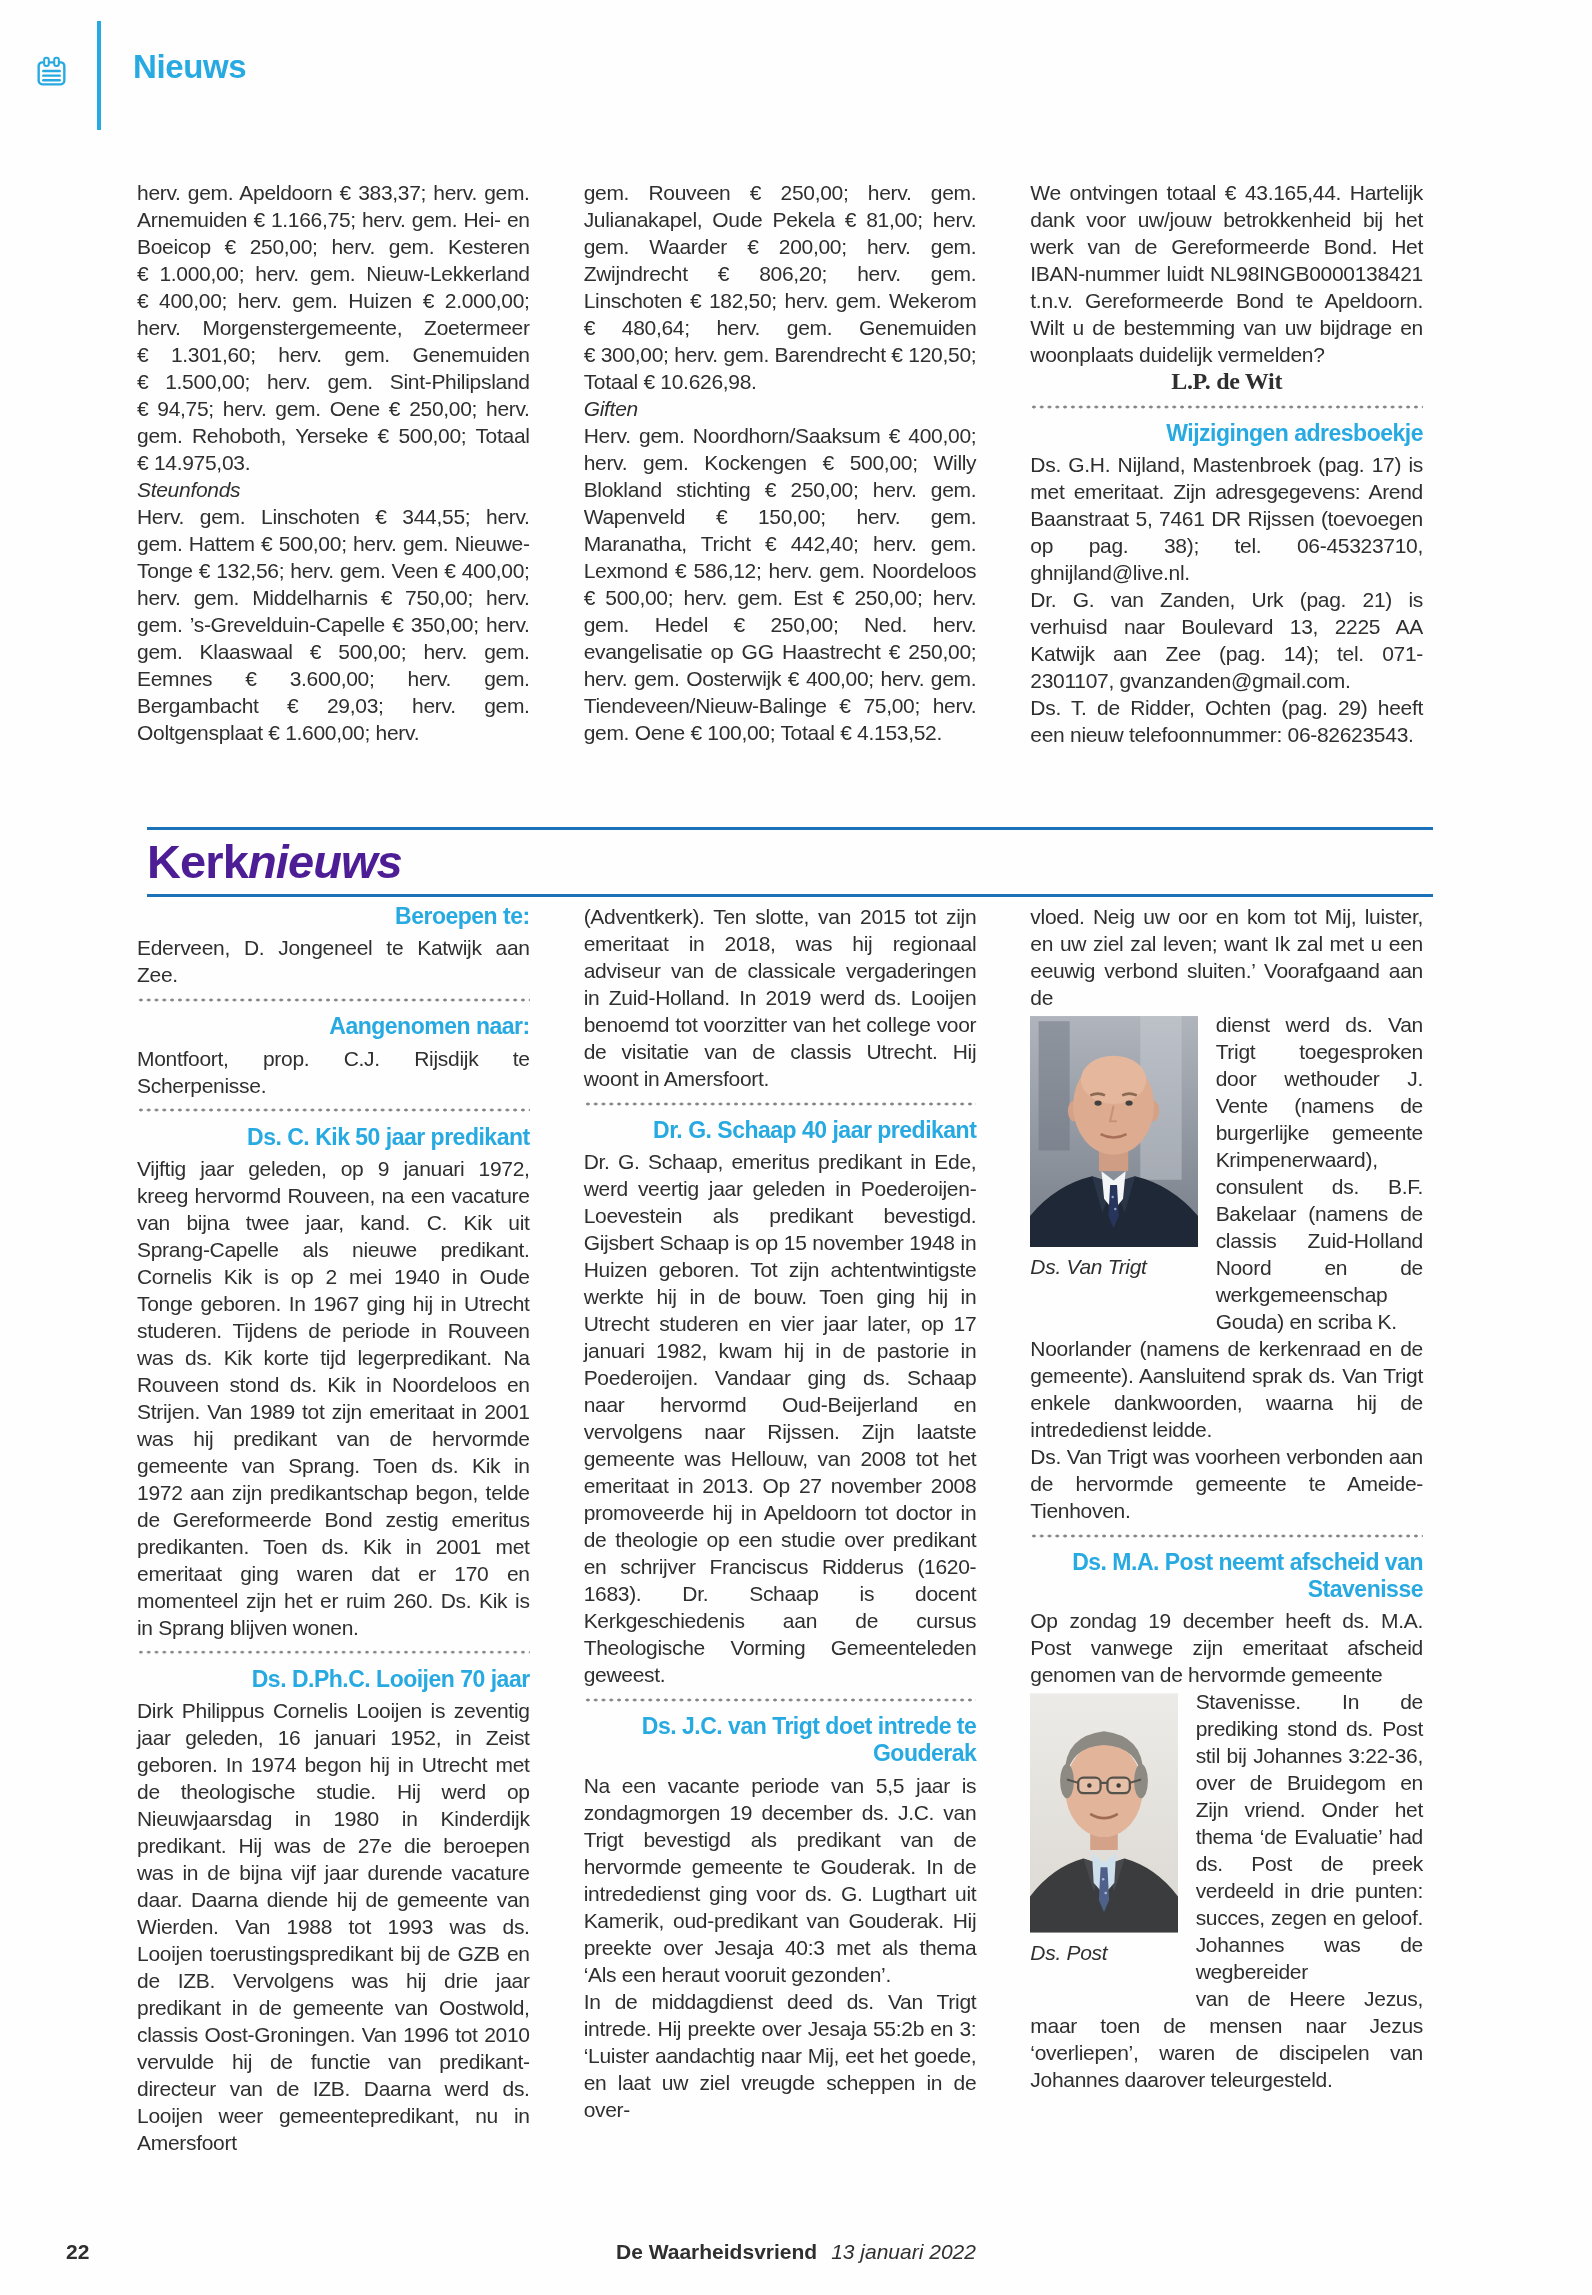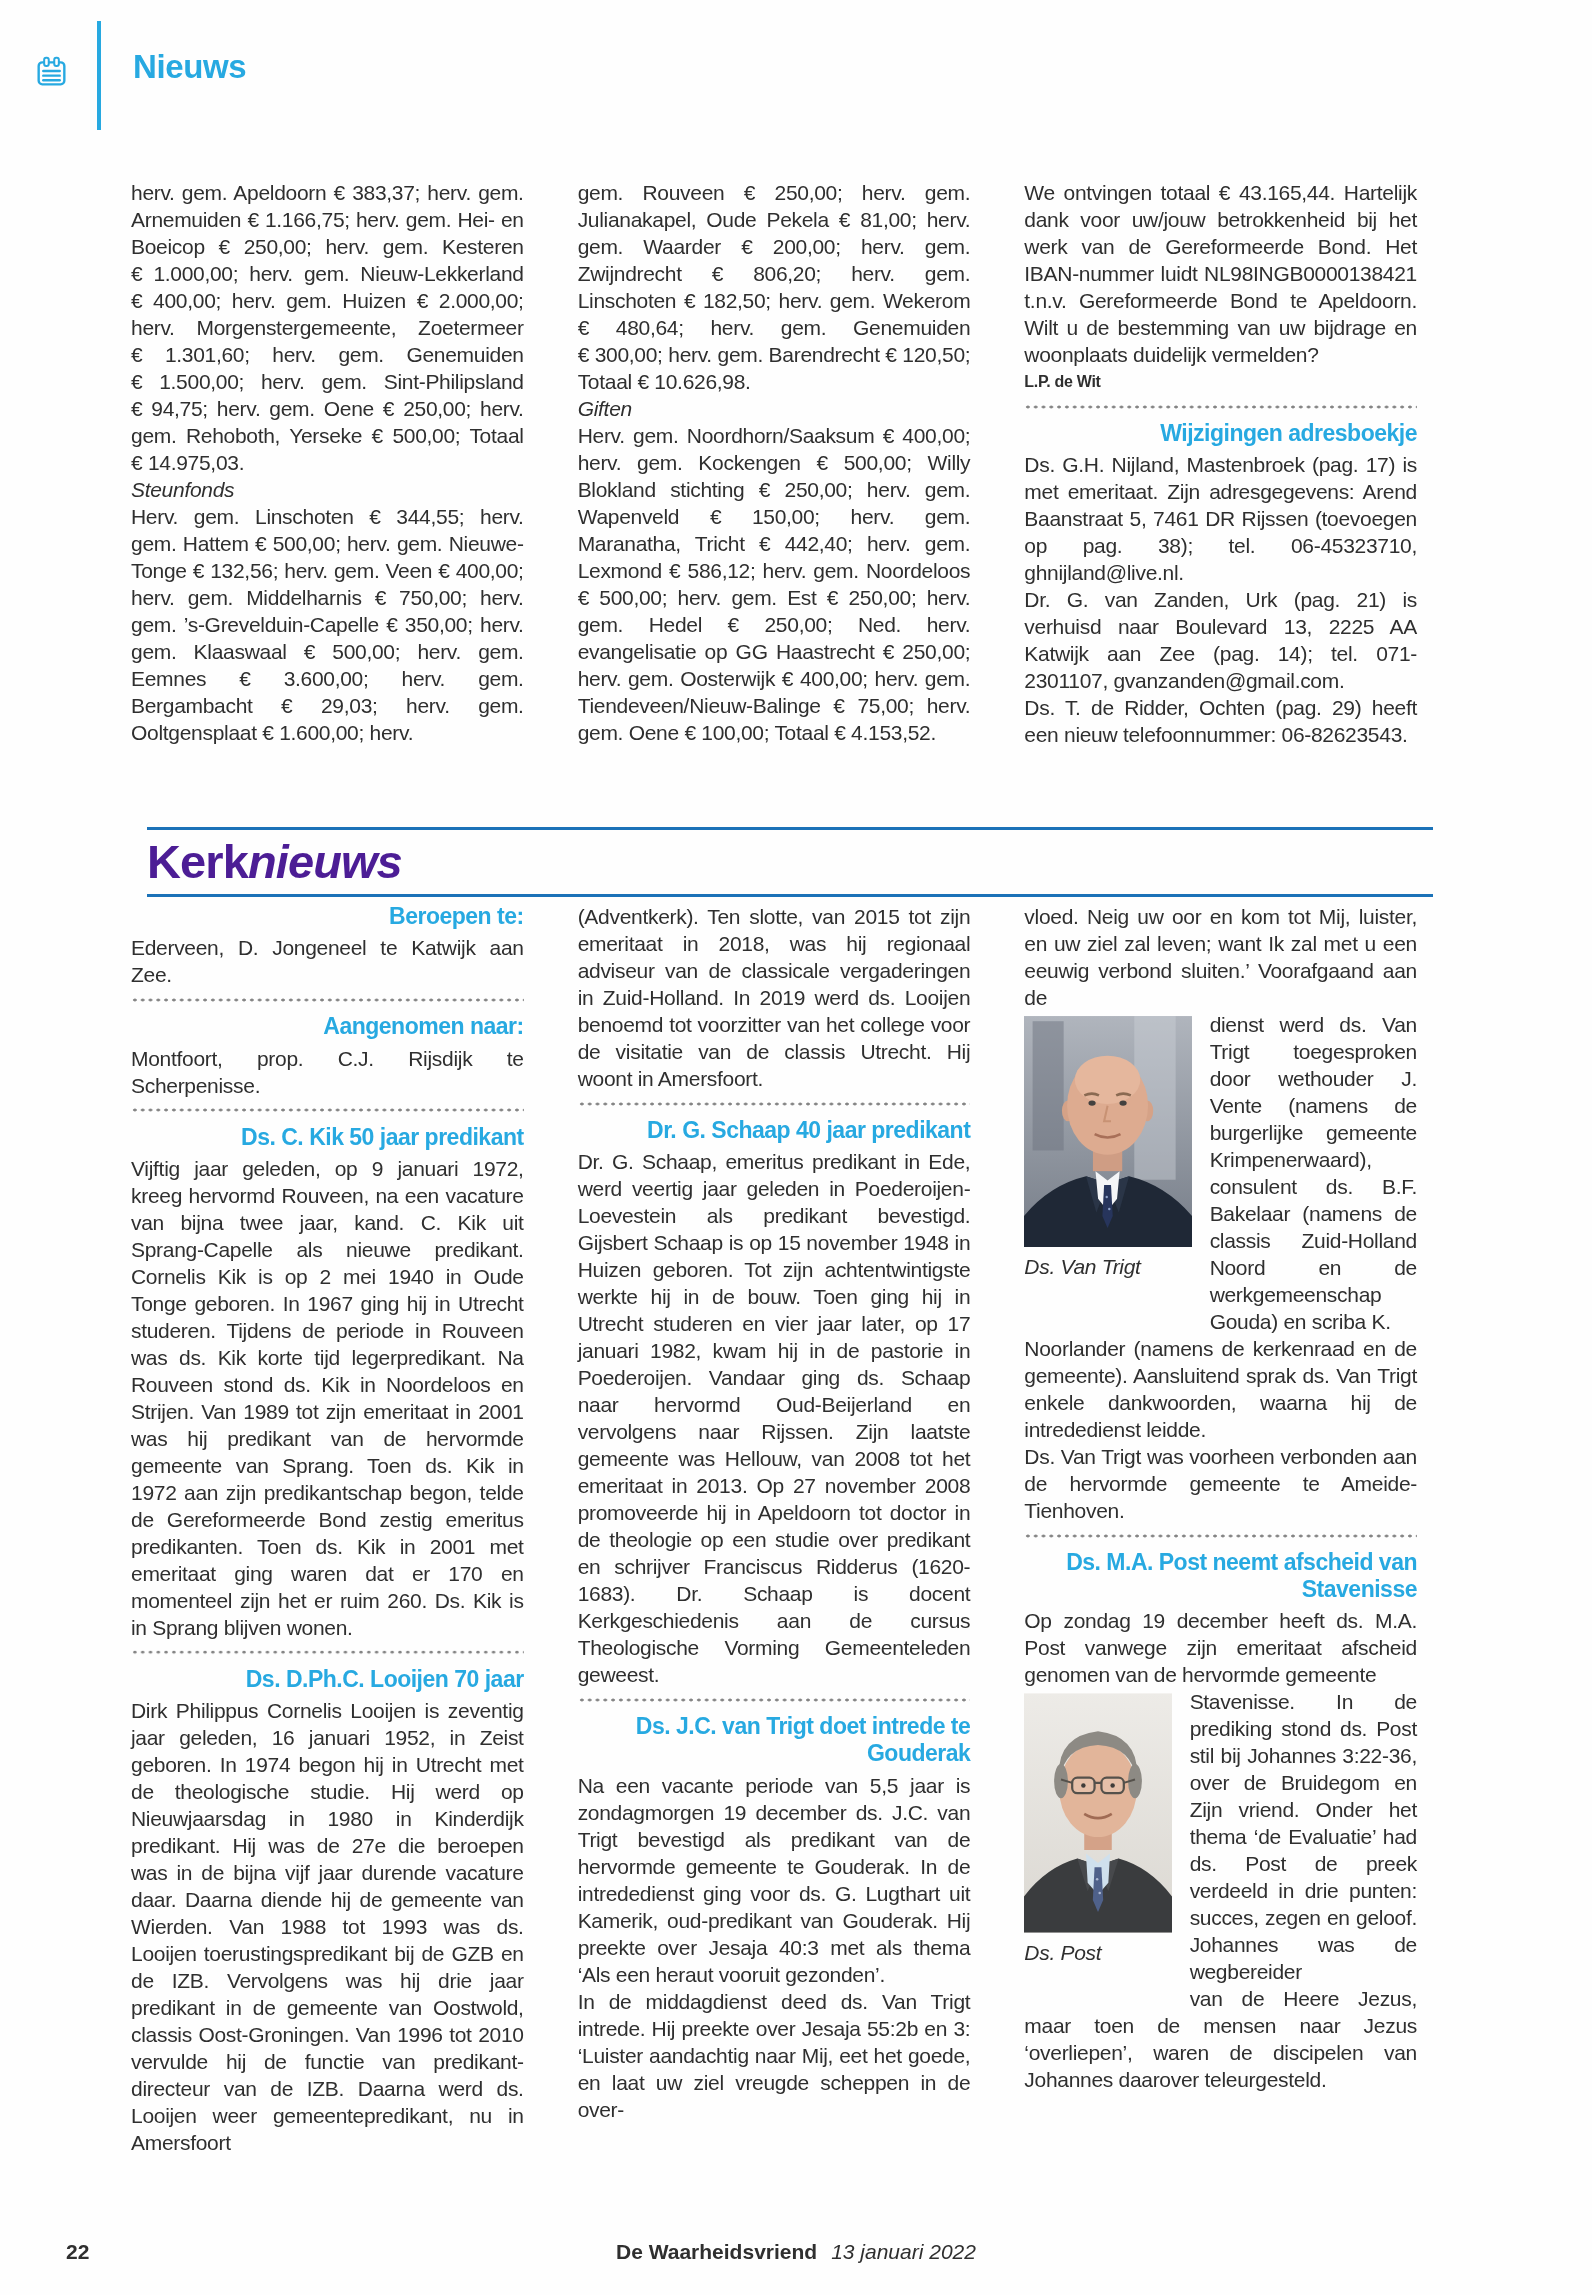--- a/index.html
+++ b/index.html
@@ -9,32 +9,32 @@
   }
   
   .hdr-icon{position:absolute;left:35px;top:55px;width:33px;height:33px;}
   .hdr-rule{position:absolute;left:97px;top:21px;width:4.3px;height:109px;background:#27a9e1;}
   .hdr-title{
     position:absolute;left:133px;top:48px;font-size:33px;font-weight:800;
     color:#27a9e1;letter-spacing:-0.4px;
   }
   
   .grid3{
-    position:absolute;left:131px;width:1286px;
+    position:absolute;left:137px;width:1286px;
     display:grid;grid-template-columns:repeat(3,1fr);column-gap:54px;align-items:start;
   }
   .top-grid{top:179px;}
   .bot-grid{top:903px;}
   .body-txt{
     font-size:21px;line-height:27px;letter-spacing:-0.3px;text-align:justify;
     color:#2f2f2f;hyphens:auto;
   }
   .body-txt p{margin:0;}
   .subhead{font-style:italic;margin:0;}
-  .signature{text-align:left;font-weight:700;font-size:16px;margin:1.7px 0 0;}
+  .signature{text-align:center;font-weight:700;font-size:24px;margin:1.7px 0 0;font-family:Liberation Serif, serif;}
   .dotted{
     height:4.3px;margin:9.5px 0 11.2px;
     background-image:radial-gradient(circle,#848484 1.5px,transparent 1.8px);
     background-size:7.8px 4.3px;background-repeat:repeat-x;background-position:0 50%;
   }
   .art-head{
     font-size:23px;font-weight:800;color:#27a9e1;letter-spacing:-0.5px;
     line-height:27px;margin:0 0 4.3px;text-align:right;
   }
   

